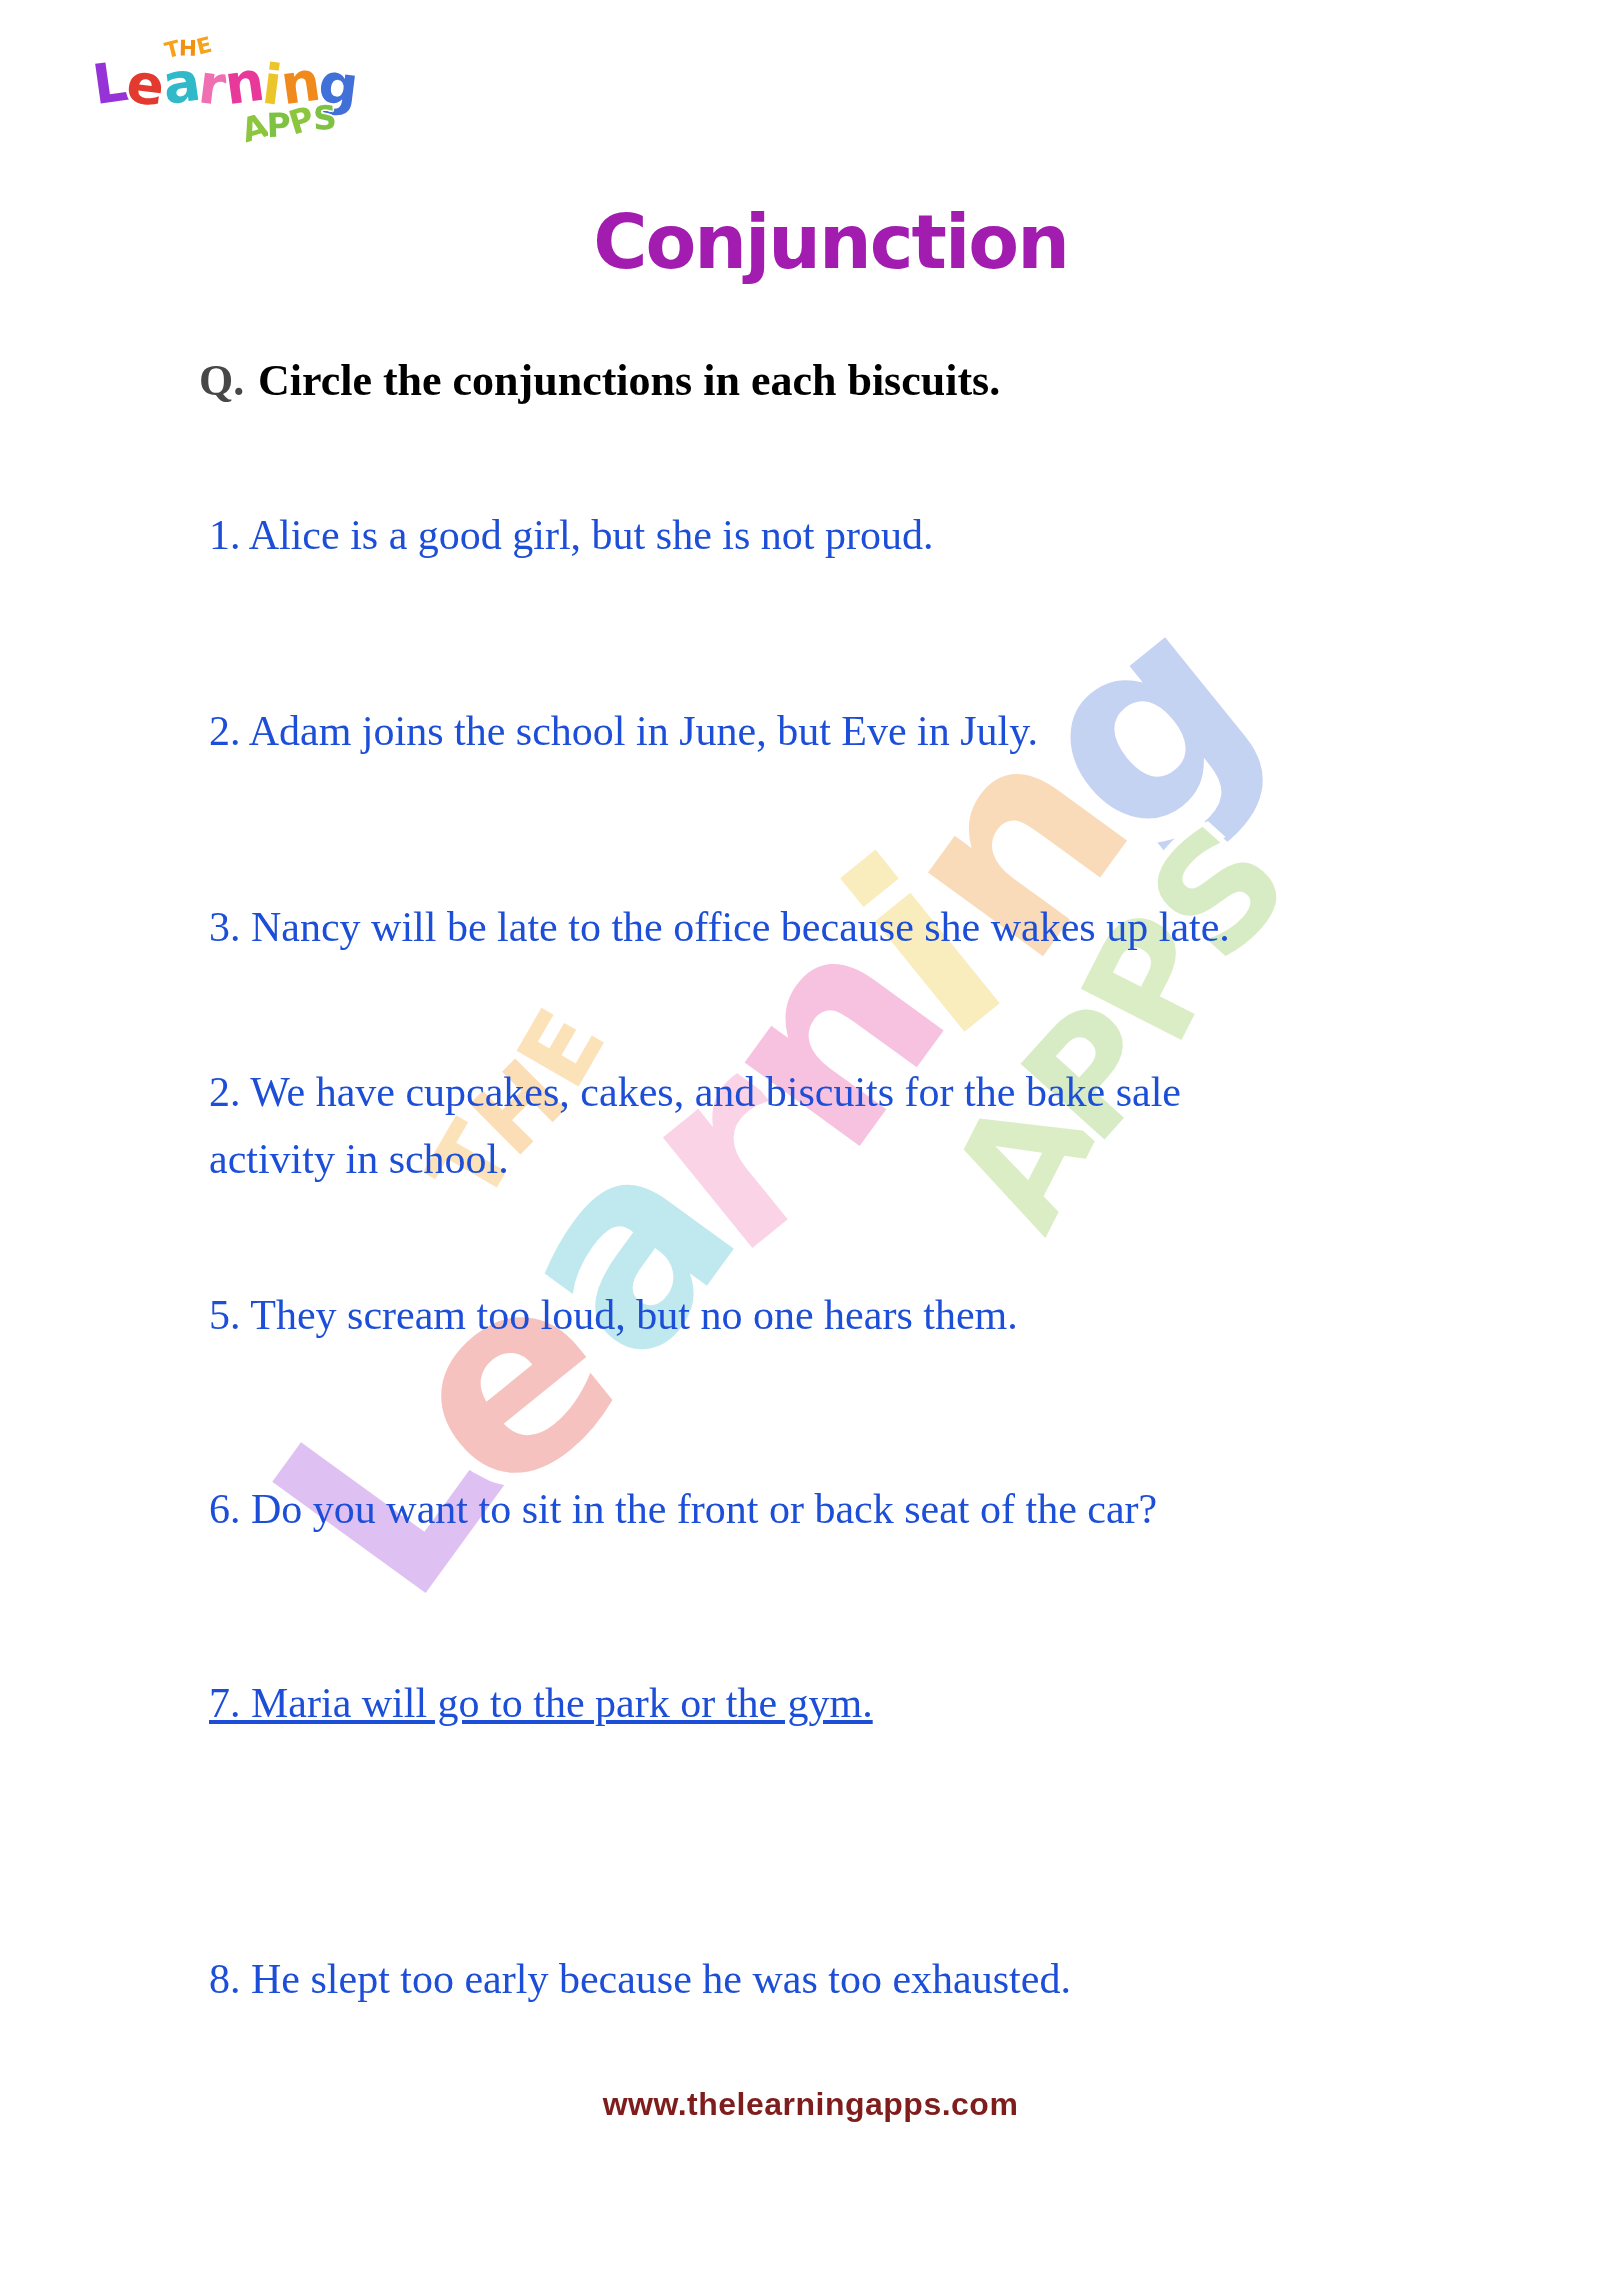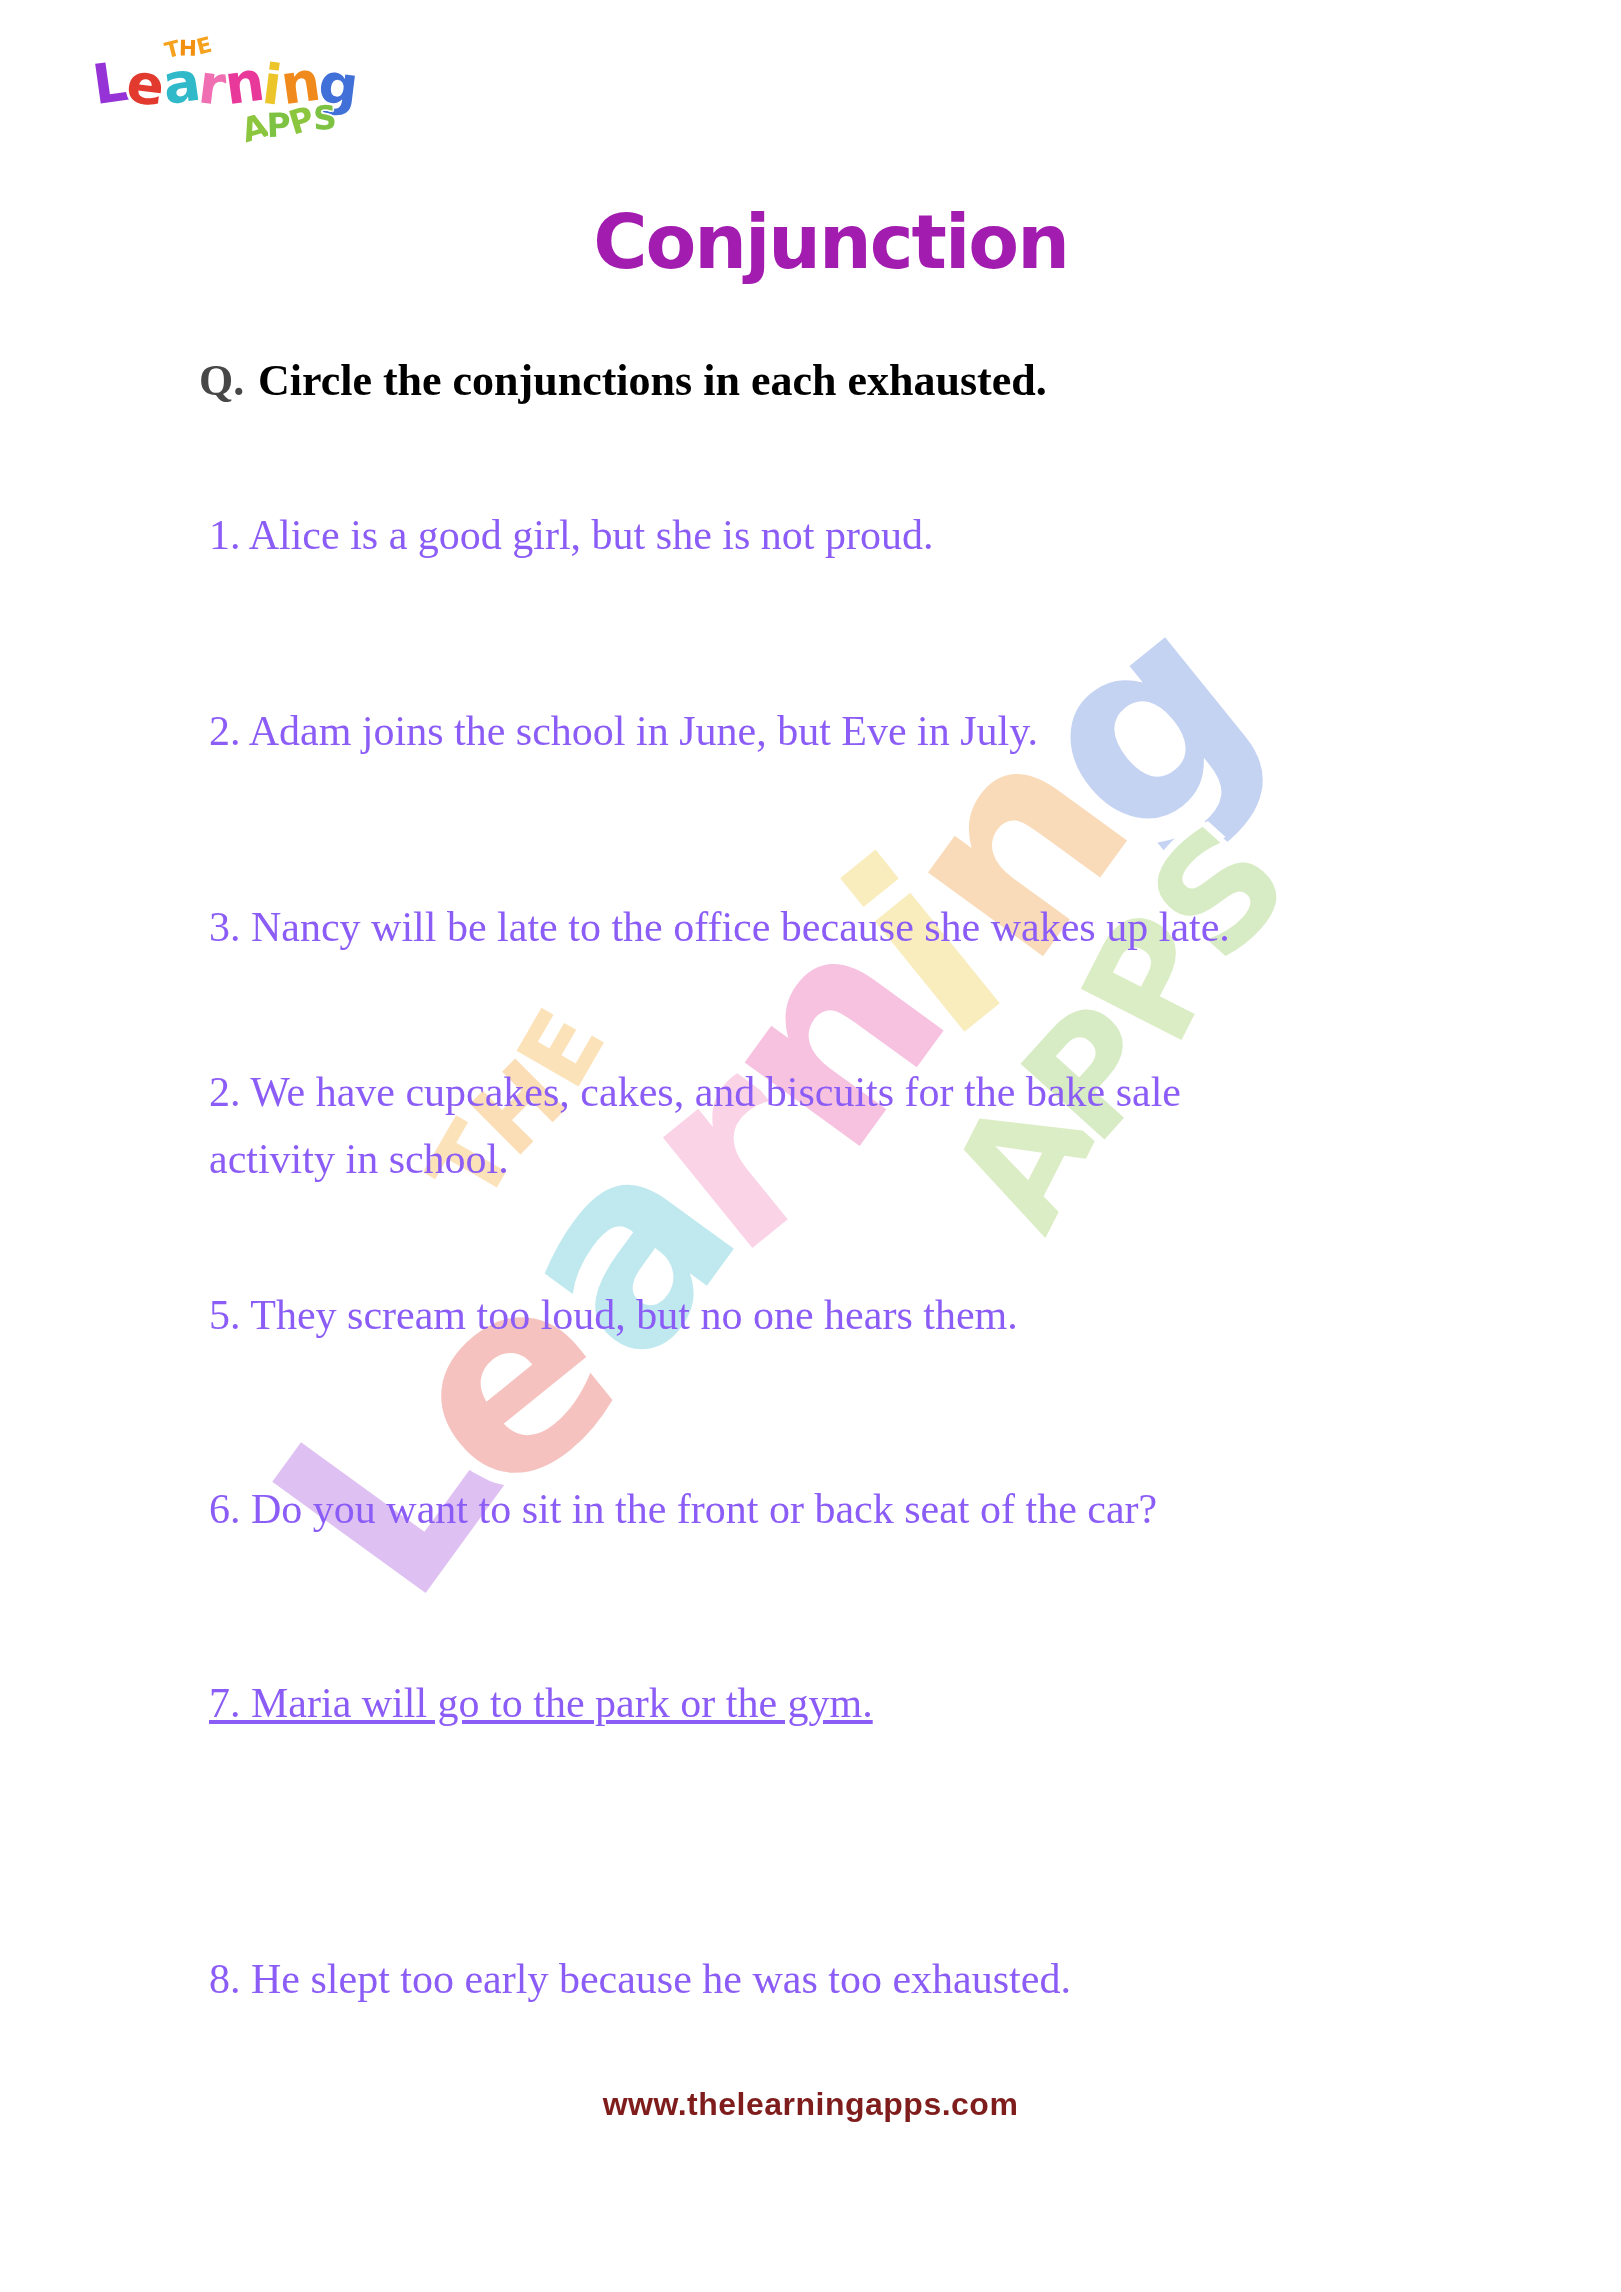--- a/index.html
+++ b/index.html
@@ -74,21 +74,21 @@
     font-size:44px;
     color:#000;
     white-space:nowrap;
   }
   .question .q-prefix { color:#474747; padding-right:13.7px; }
 
   .sentence {
     position:absolute; left:209px; width:1255px;
     font-family:"Liberation Serif", serif;
     font-size:42px;
-    color:#8b5cf6;
+    color:#1d4ed8;
     line-height:1.6;
     white-space:pre-line;
   }
   .s1 { top:502px; }
   .s2 { top:698px; }
   .s3 { top:894px; }
   .s4 { top:1059px; }
   .s5 { top:1282px; }
   .s6 { top:1476px; }
   .s7 { top:1670px;text-decoration:underline; }
@@ -119,21 +119,21 @@
     <span class="row the-row letters"><span style="color: rgb(246, 162, 28);">T</span><span style="color: rgb(242, 145, 17);">H</span><span style="color: rgb(246, 162, 28);">E</span></span>
     <span class="row learning-row letters"><span style="color: rgb(150, 51, 214);">L</span><span style="color: rgb(226, 58, 46);">e</span><span style="color: rgb(47, 185, 201);">a</span><span style="color: rgb(240, 111, 178);">r</span><span style="color: rgb(232, 57, 155);">n</span><span style="color: rgb(236, 197, 42);">i</span><span style="color: rgb(241, 138, 28);">n</span><span style="color: rgb(65, 112, 216);">g</span></span>
     <span class="row apps-row letters"><span style="color: rgb(140, 198, 63);">A</span><span style="color: rgb(125, 194, 66);">P</span><span style="color: rgb(140, 198, 63);">P</span><span style="color: rgb(125, 194, 66);">S</span></span>
   </div>
 
   <div class="content">
 
     <div class="title">Conjunction</div>
 
     <div class="question">
-      <span class="q-prefix">Q.</span><span class="q-text">Circle the conjunctions in each exhausted.</span>
+      <span class="q-prefix">Q.</span><span class="q-text">Circle the conjunctions in each biscuits.</span>
     </div>
 
     <div class="sentence s1">1. Alice is a good girl, but she is not proud.</div>
     <div class="sentence s2">2. Adam joins the school in June, but Eve in July.</div>
     <div class="sentence s3">3. Nancy will be late to the office because she wakes up late.</div>
     <div class="sentence s4">2. We have cupcakes, cakes, and biscuits for the bake sale
 activity in school.</div>
     <div class="sentence s5">5. They scream too loud, but no one hears them.</div>
     <div class="sentence s6">6. Do you want to sit in the front or back seat of the car?</div>
     <div class="sentence s7">7. Maria will go to the park or the gym.</div>

